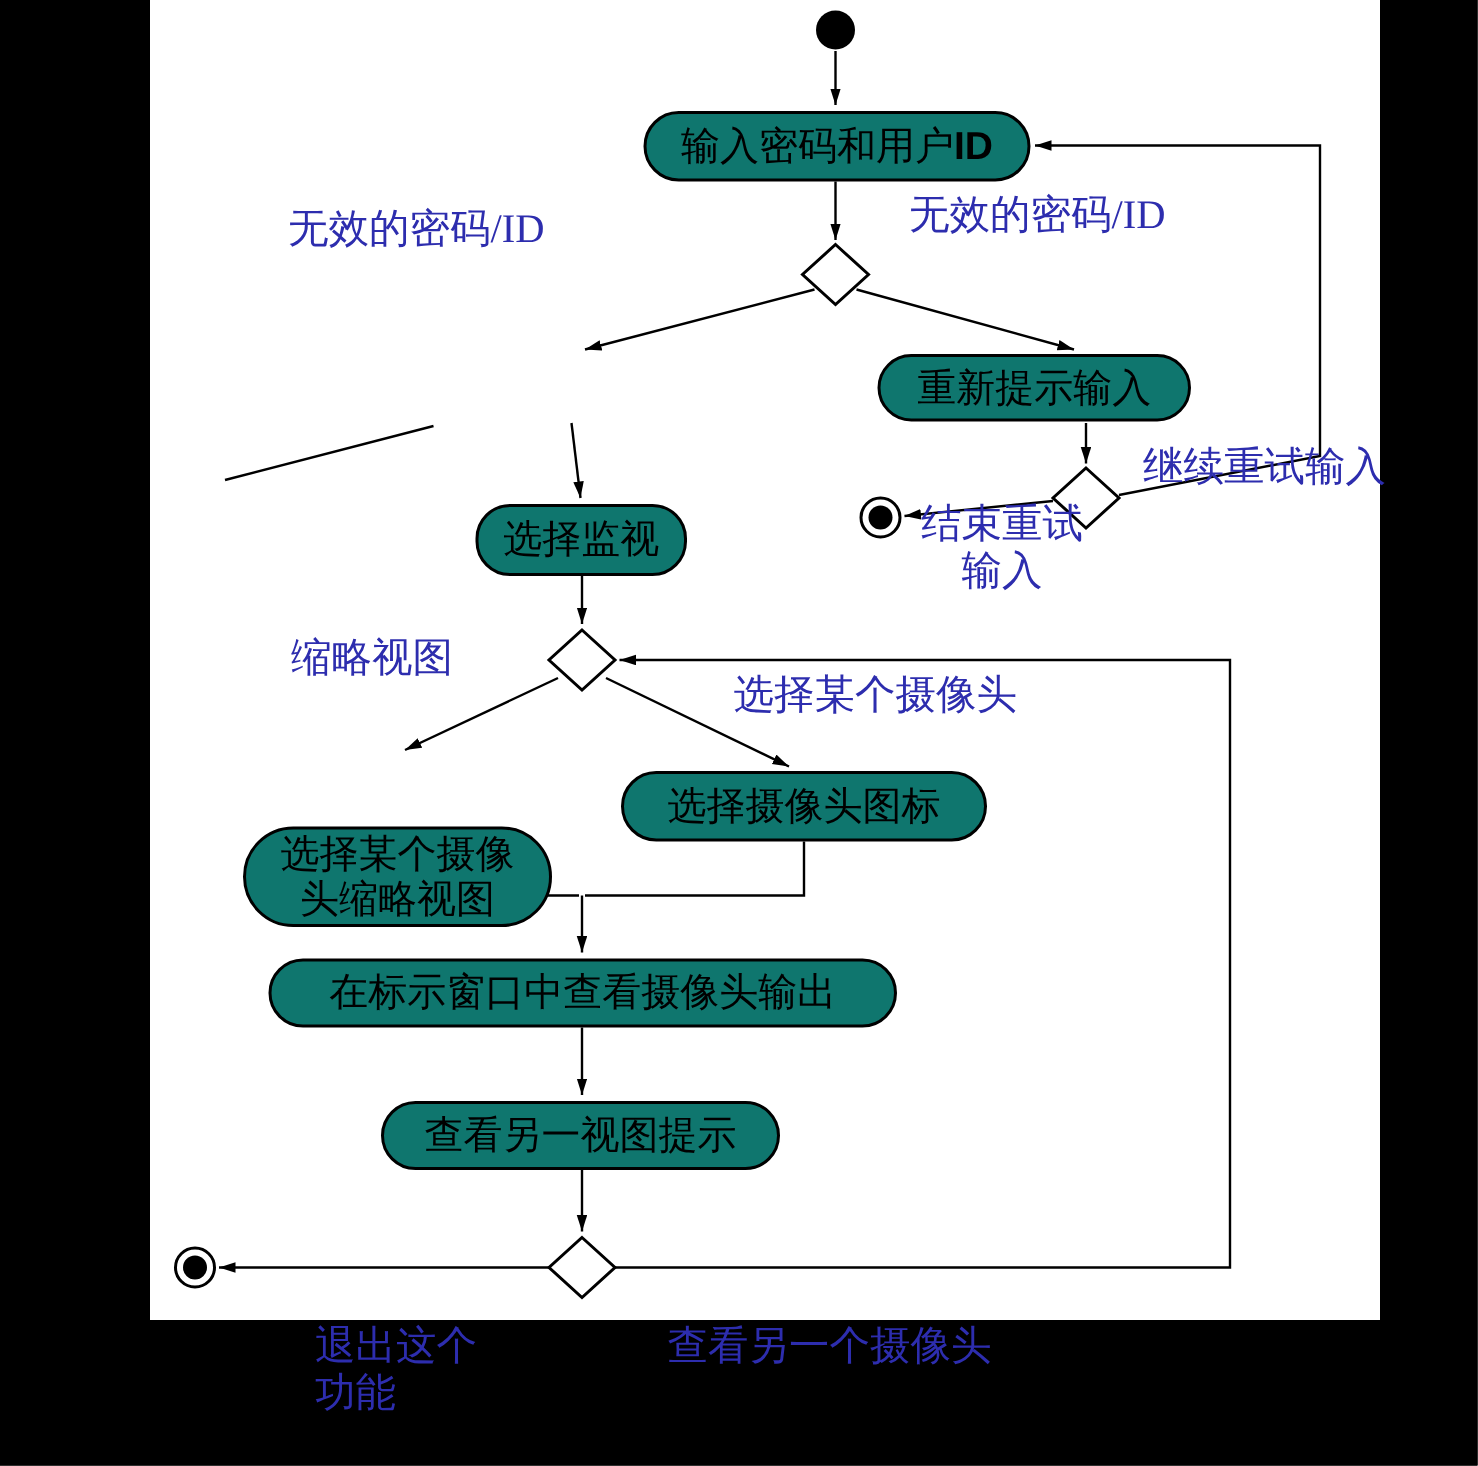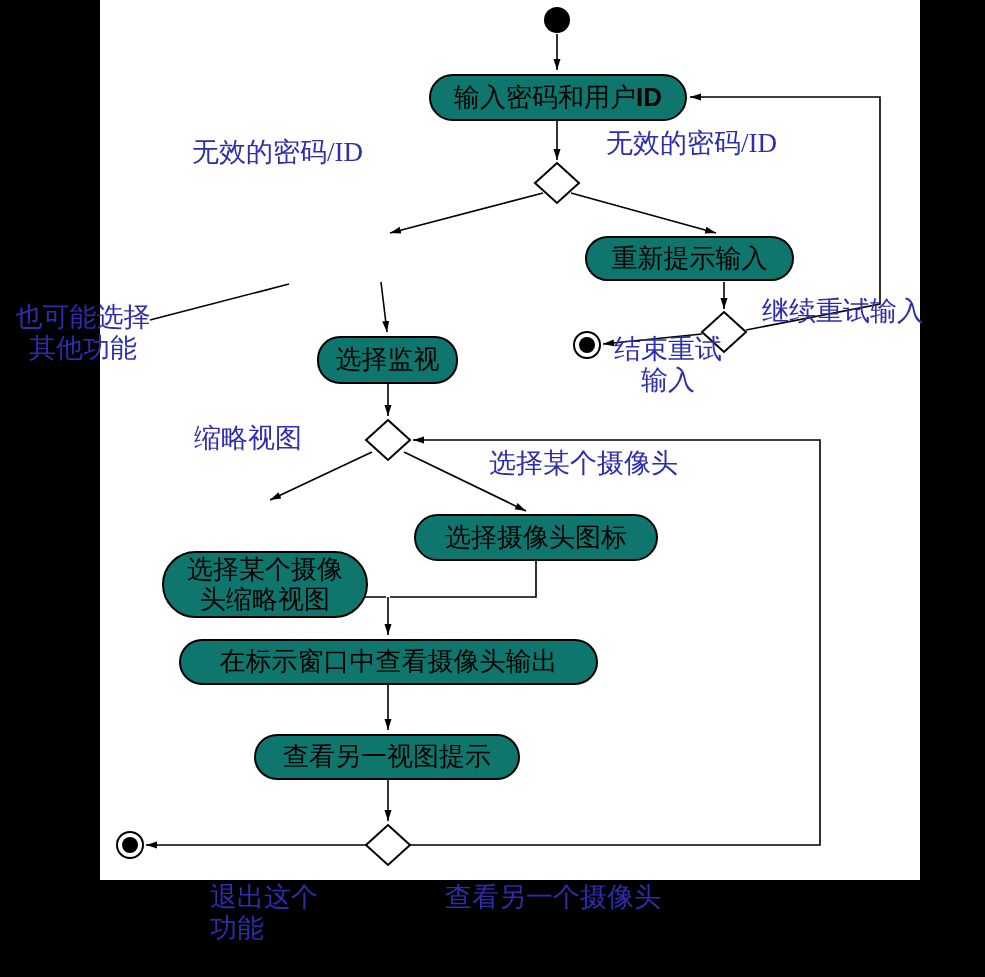--- a/index.html
+++ b/index.html
@@ -116,24 +116,20 @@
 
   <div class="lbl" id="l-valid">无效的密码/ID</div>
   <div class="lbl" id="l-invalid">无效的密码/ID</div>
   <div class="lbl" id="l-continue">继续重试输入</div>
 
   <div class="lbl center" id="l-end-retry">
     <div>结束重试</div>
     <div>输入</div>
   </div>
 
-  <div class="lbl center" id="l-also">
-    <div>也可能选择</div>
-    <div>其他功能</div>
-  </div>
 
   <div class="lbl" id="l-thumb-view">缩略视图</div>
   <div class="lbl" id="l-select-camera">选择某个摄像头</div>
 
   <div class="lbl" id="l-exit">
     <div>退出这个</div>
     <div>功能</div>
   </div>
 
   <div class="lbl" id="l-view-another">查看另一个摄像头</div>

